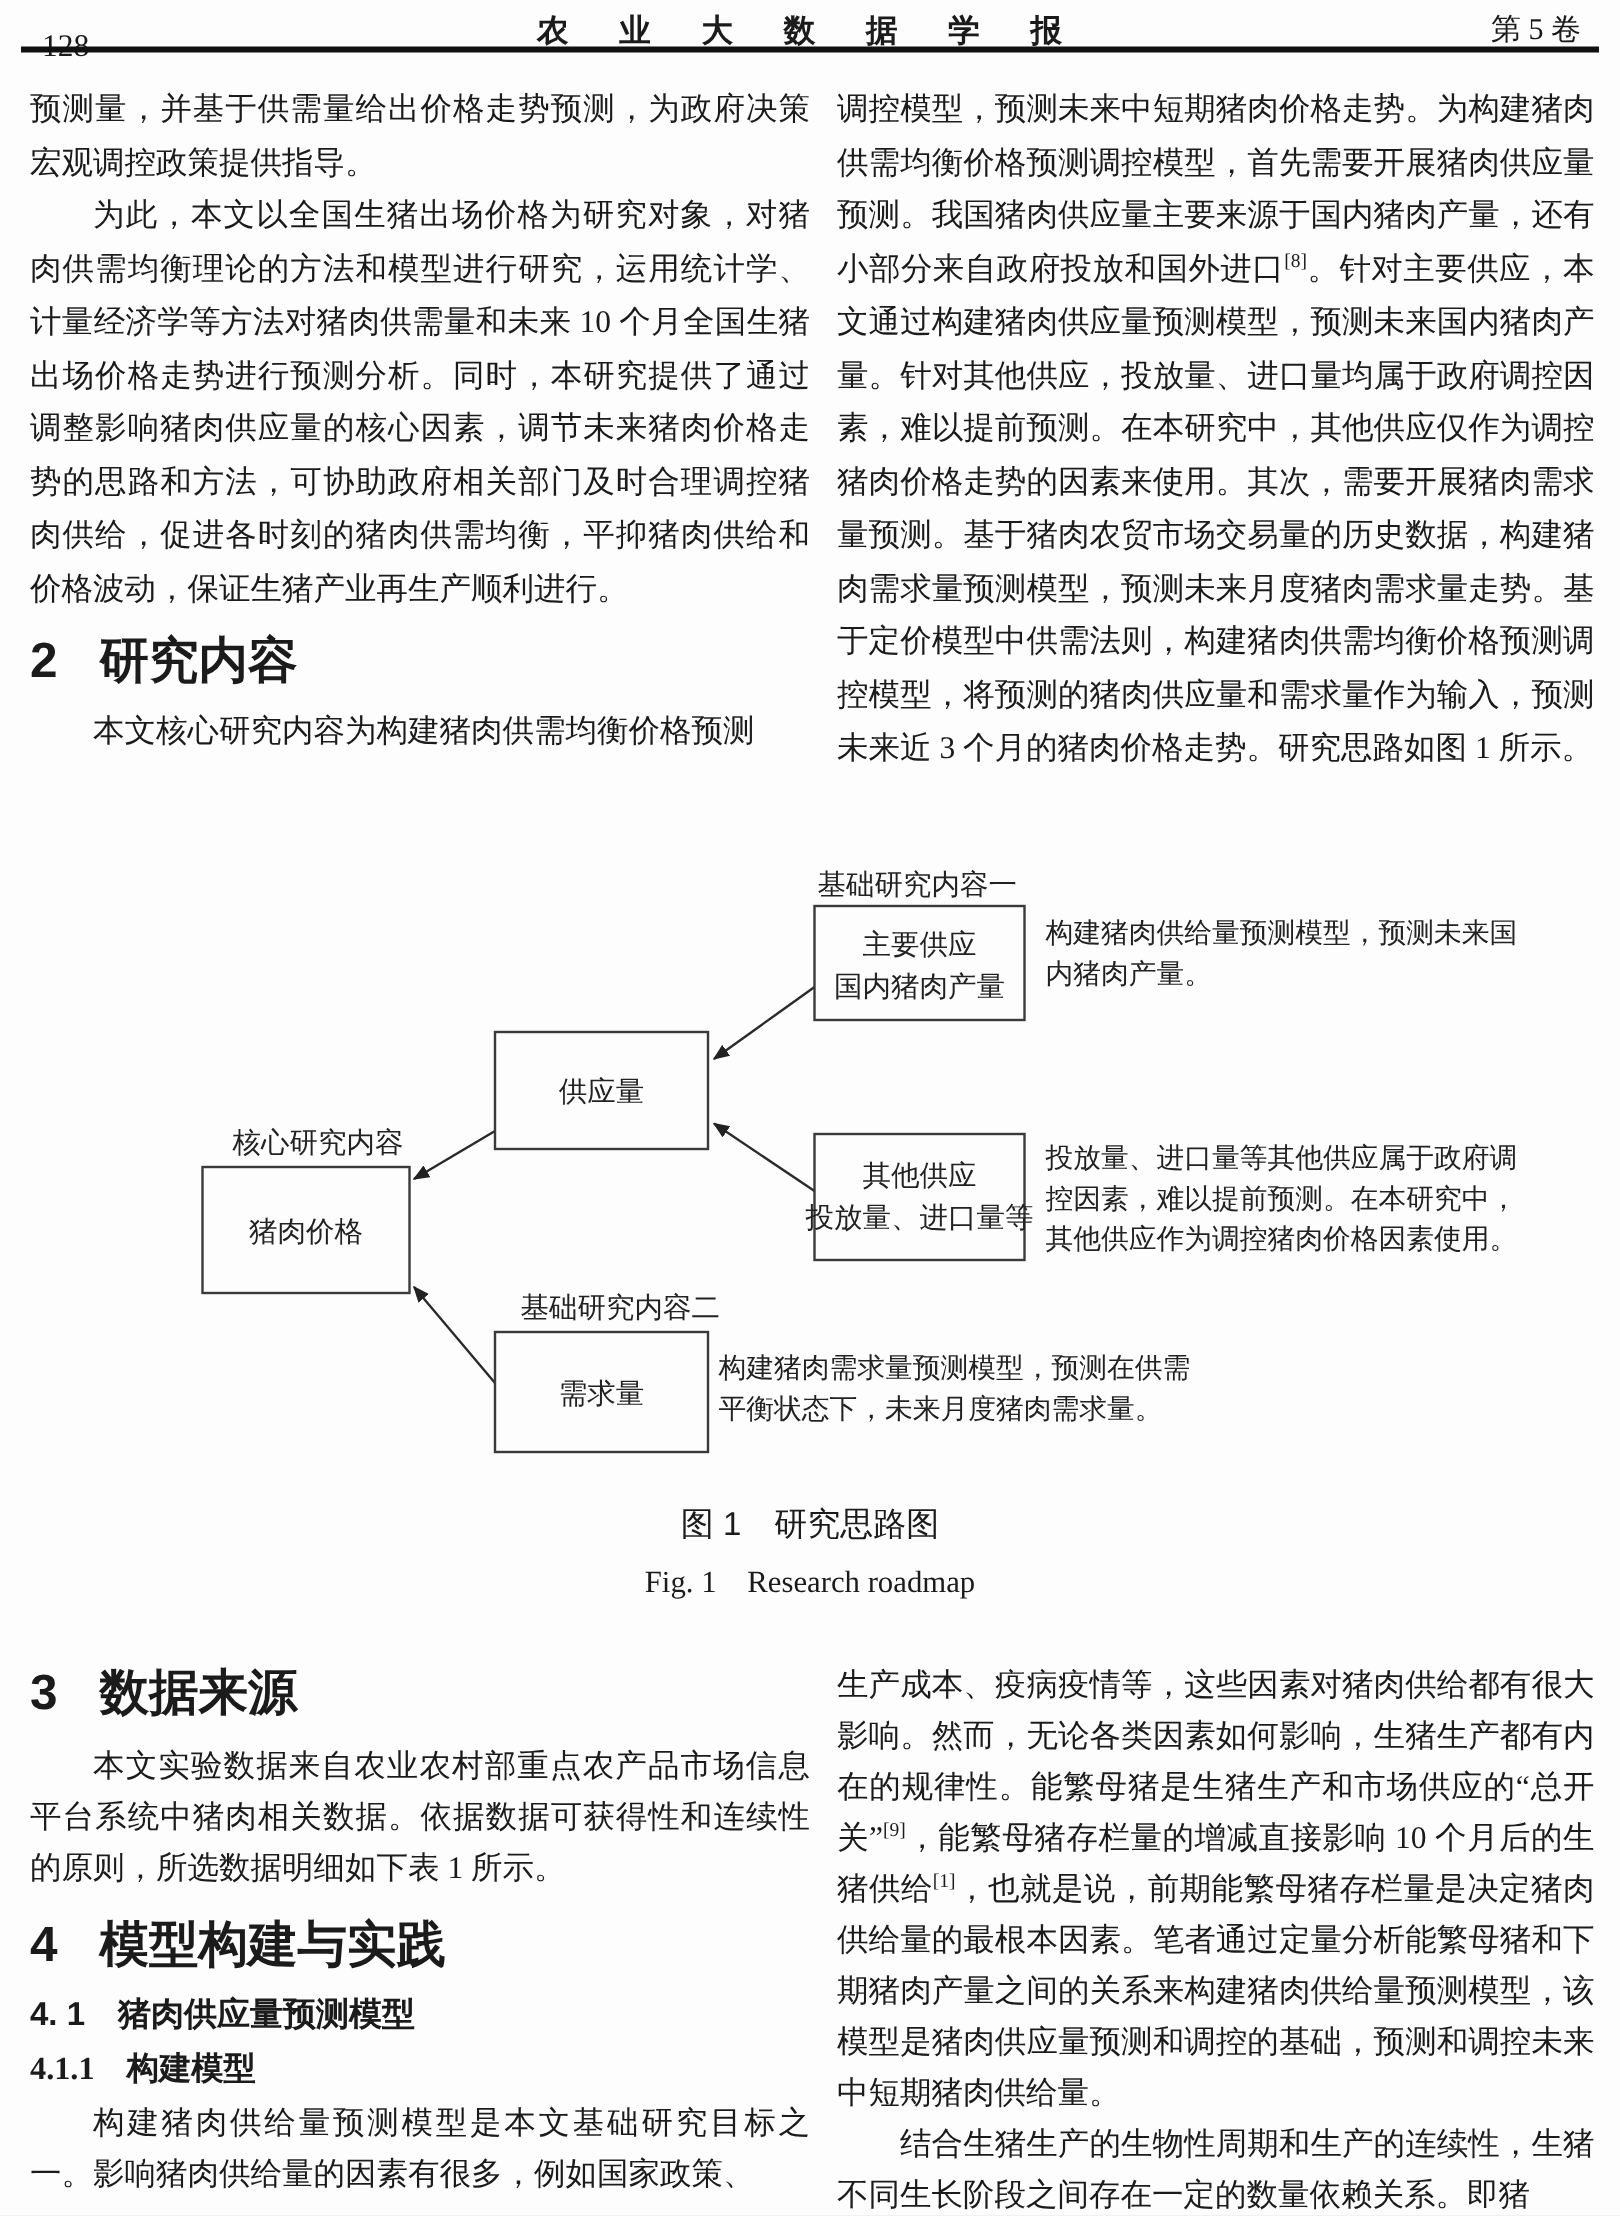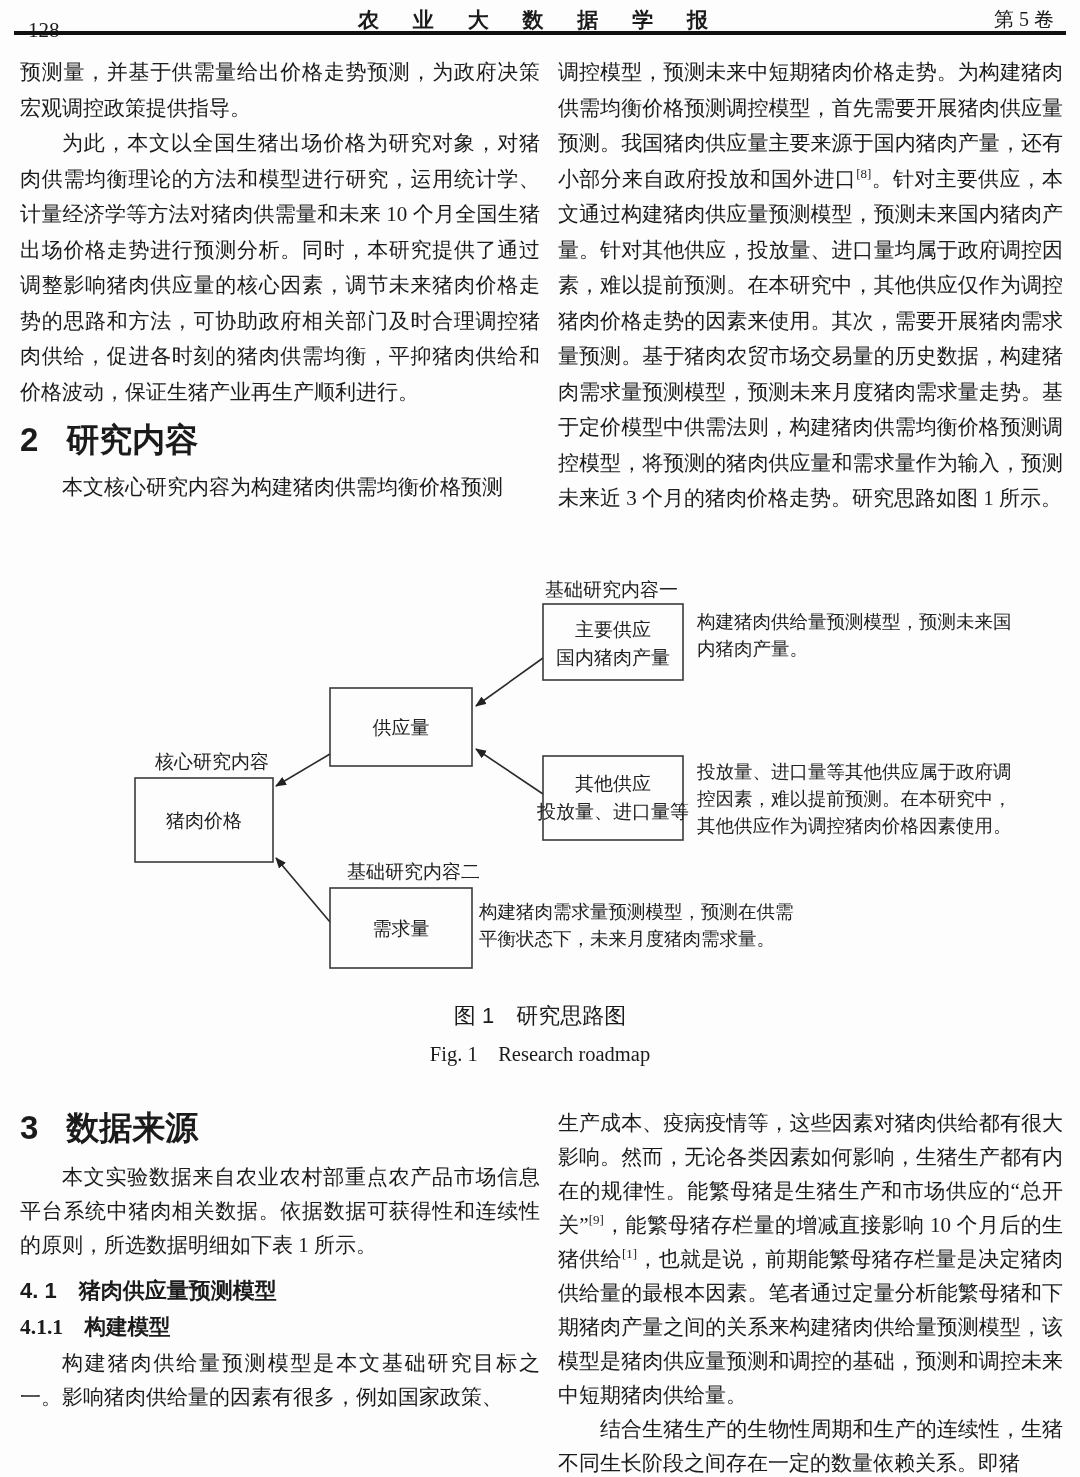--- a/index.html
+++ b/index.html
@@ -103,20 +103,21 @@
       <text class="note" x="462" y="379">平衡状态下，未来月度猪肉需求量。</text>
     </svg>
   </div>
 
   <div class="cap-zh">图 1　研究思路图</div>
   <div class="cap-en">Fig. 1　Research roadmap</div>
 
   <div class="col col-bottom" style="left:20px;top:1110px;width:520px;">
     <h2 class="h-big" style="margin:0 0 14px 0;"><span class="num">3</span><span>数据来源</span></h2>
     <p class="indent">本文实验数据来自农业农村部重点农产品市场信息平台系统中猪肉相关数据。依据数据可获得性和连续性的原则，所选数据明细如下表 1 所示。</p>
+    <h2 class="h-big" style="margin:16px 0 12px 0;"><span class="num">4</span><span>模型构建与实践</span></h2>
     <h3 class="h-sub">4. 1　猪肉供应量预测模型</h3>
     <h4 class="h-subsub">4.1.1　构建模型</h4>
     <p class="indent">构建猪肉供给量预测模型是本文基础研究目标之一。影响猪肉供给量的因素有很多，例如国家政策、</p>
   </div>
 
   <div class="col col-bottom" style="left:558px;top:1106px;width:505px;">
     <p><span>生产成本、疫病疫情等，这些因素对猪肉供给都有很大影响。然而，无论各类因素如何影响，生猪生产都有内在的规律性。能繁母猪是生猪生产和市场供应的“总开关”</span><sup>[9]</sup><span>，能繁母猪存栏量的增减直接影响 10 个月后的生猪供给</span><sup>[1]</sup><span>，也就是说，前期能繁母猪存栏量是决定猪肉供给量的最根本因素。笔者通过定量分析能繁母猪和下期猪肉产量之间的关系来构建猪肉供给量预测模型，该模型是猪肉供应量预测和调控的基础，预测和调控未来中短期猪肉供给量。</span></p>
     <p class="indent">结合生猪生产的生物性周期和生产的连续性，生猪不同生长阶段之间存在一定的数量依赖关系。即猪</p>
   </div>
 

